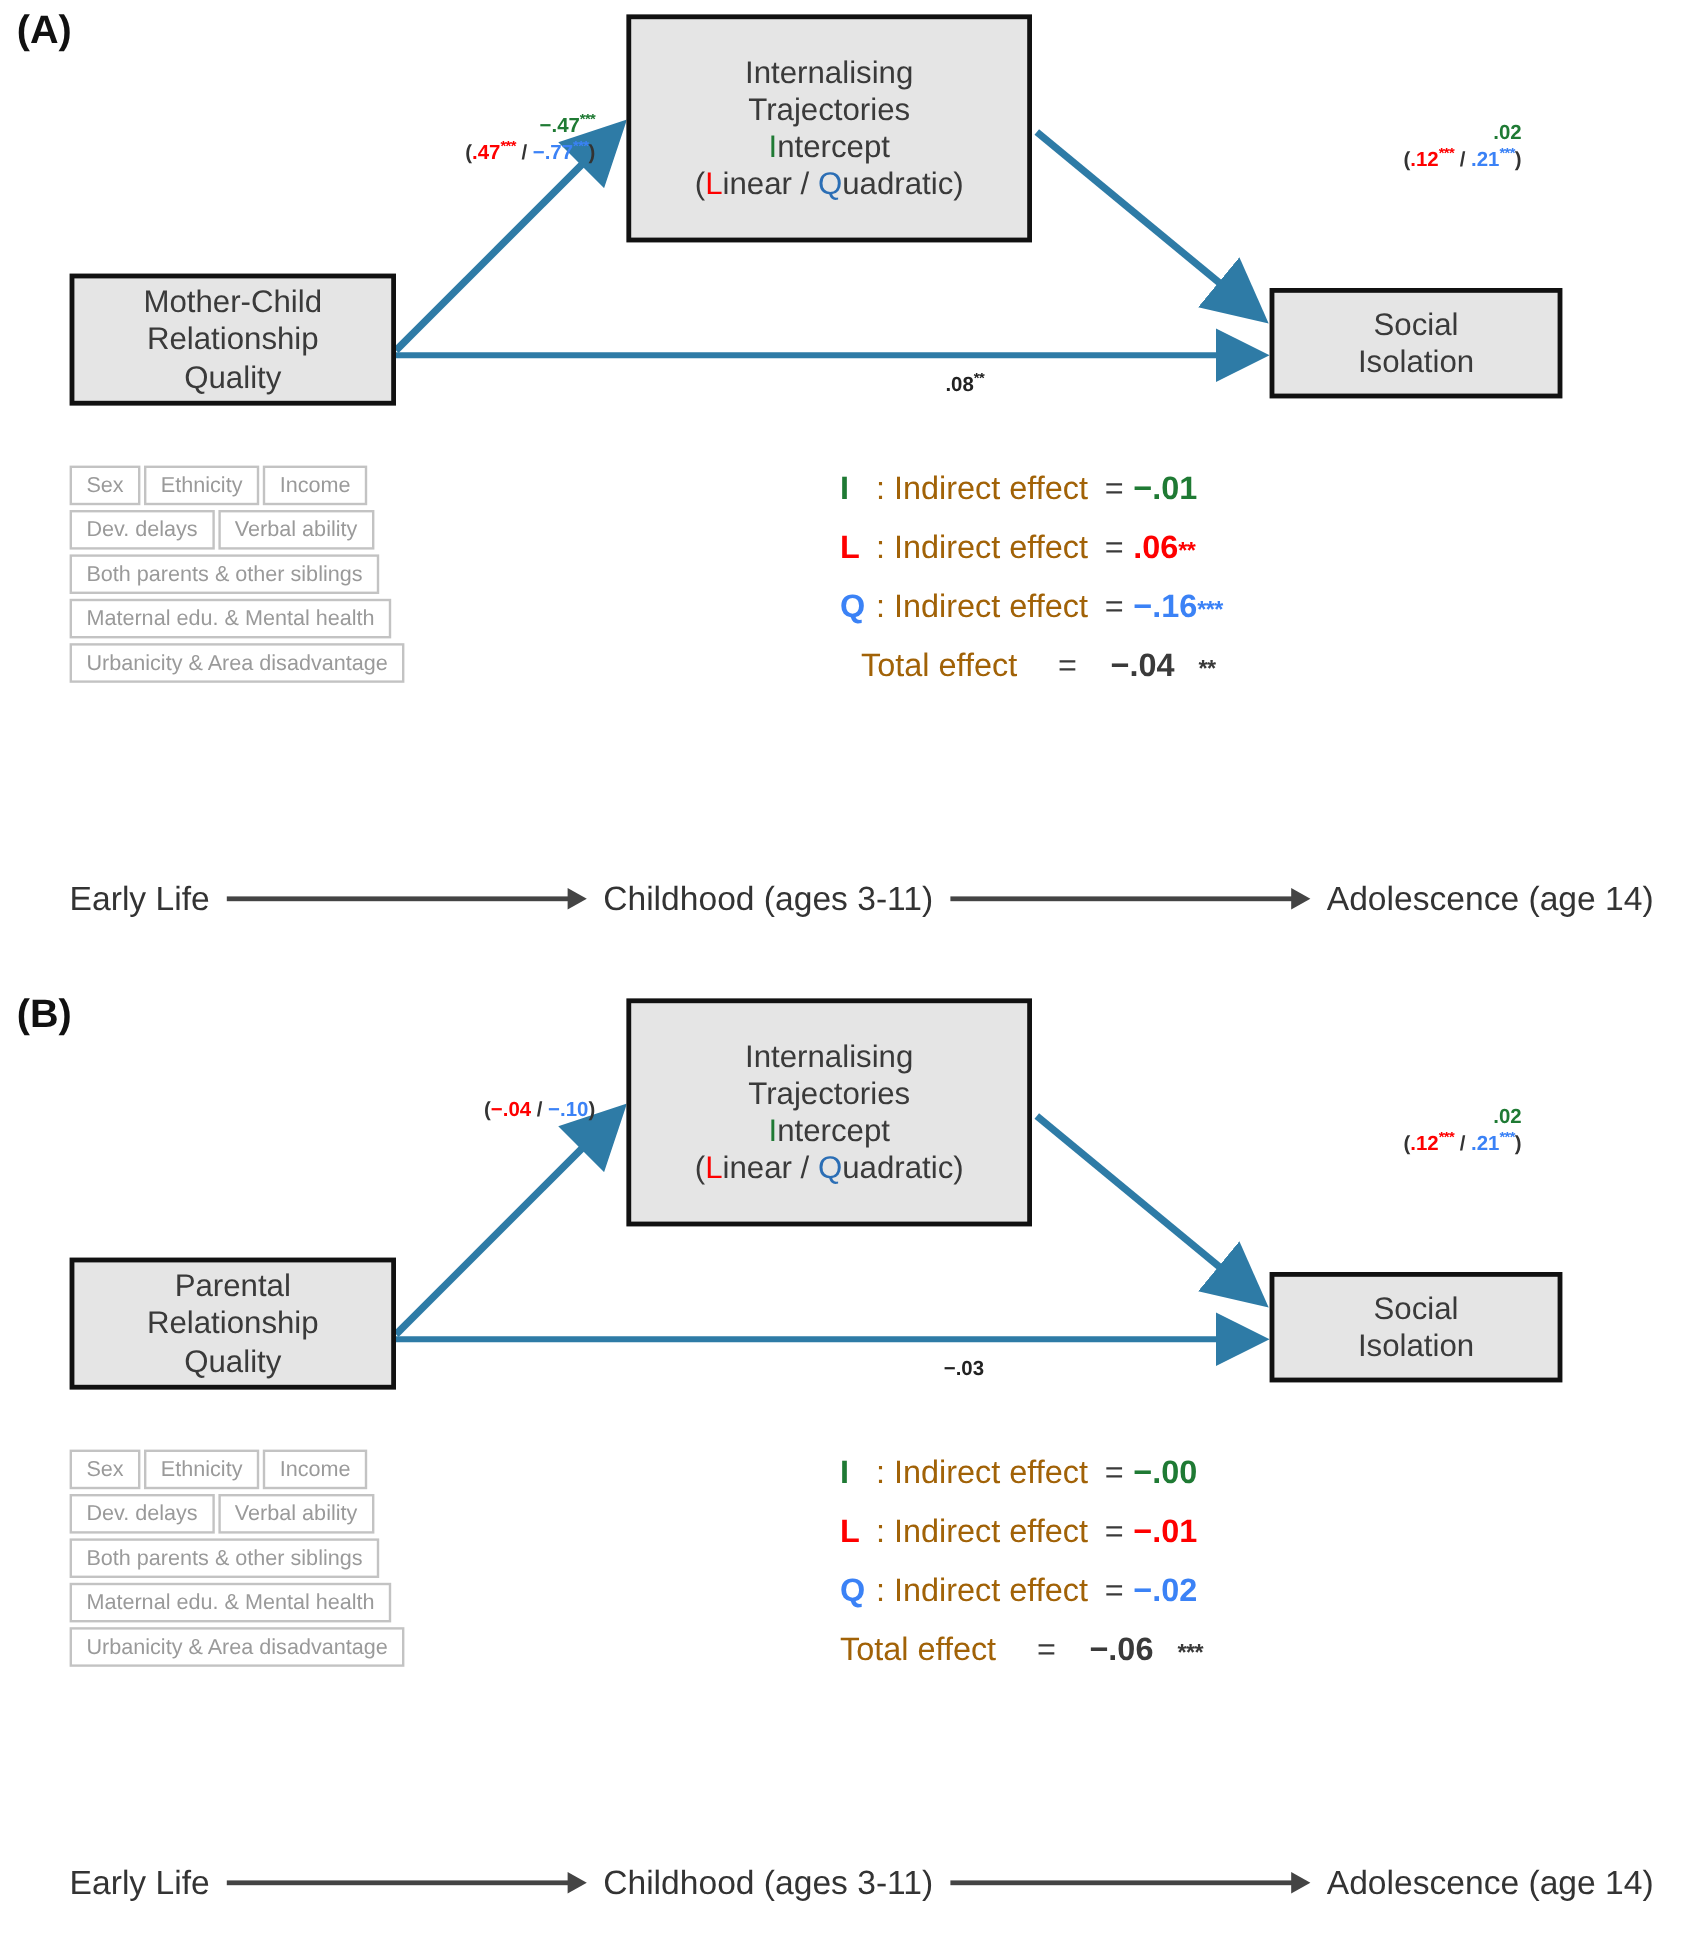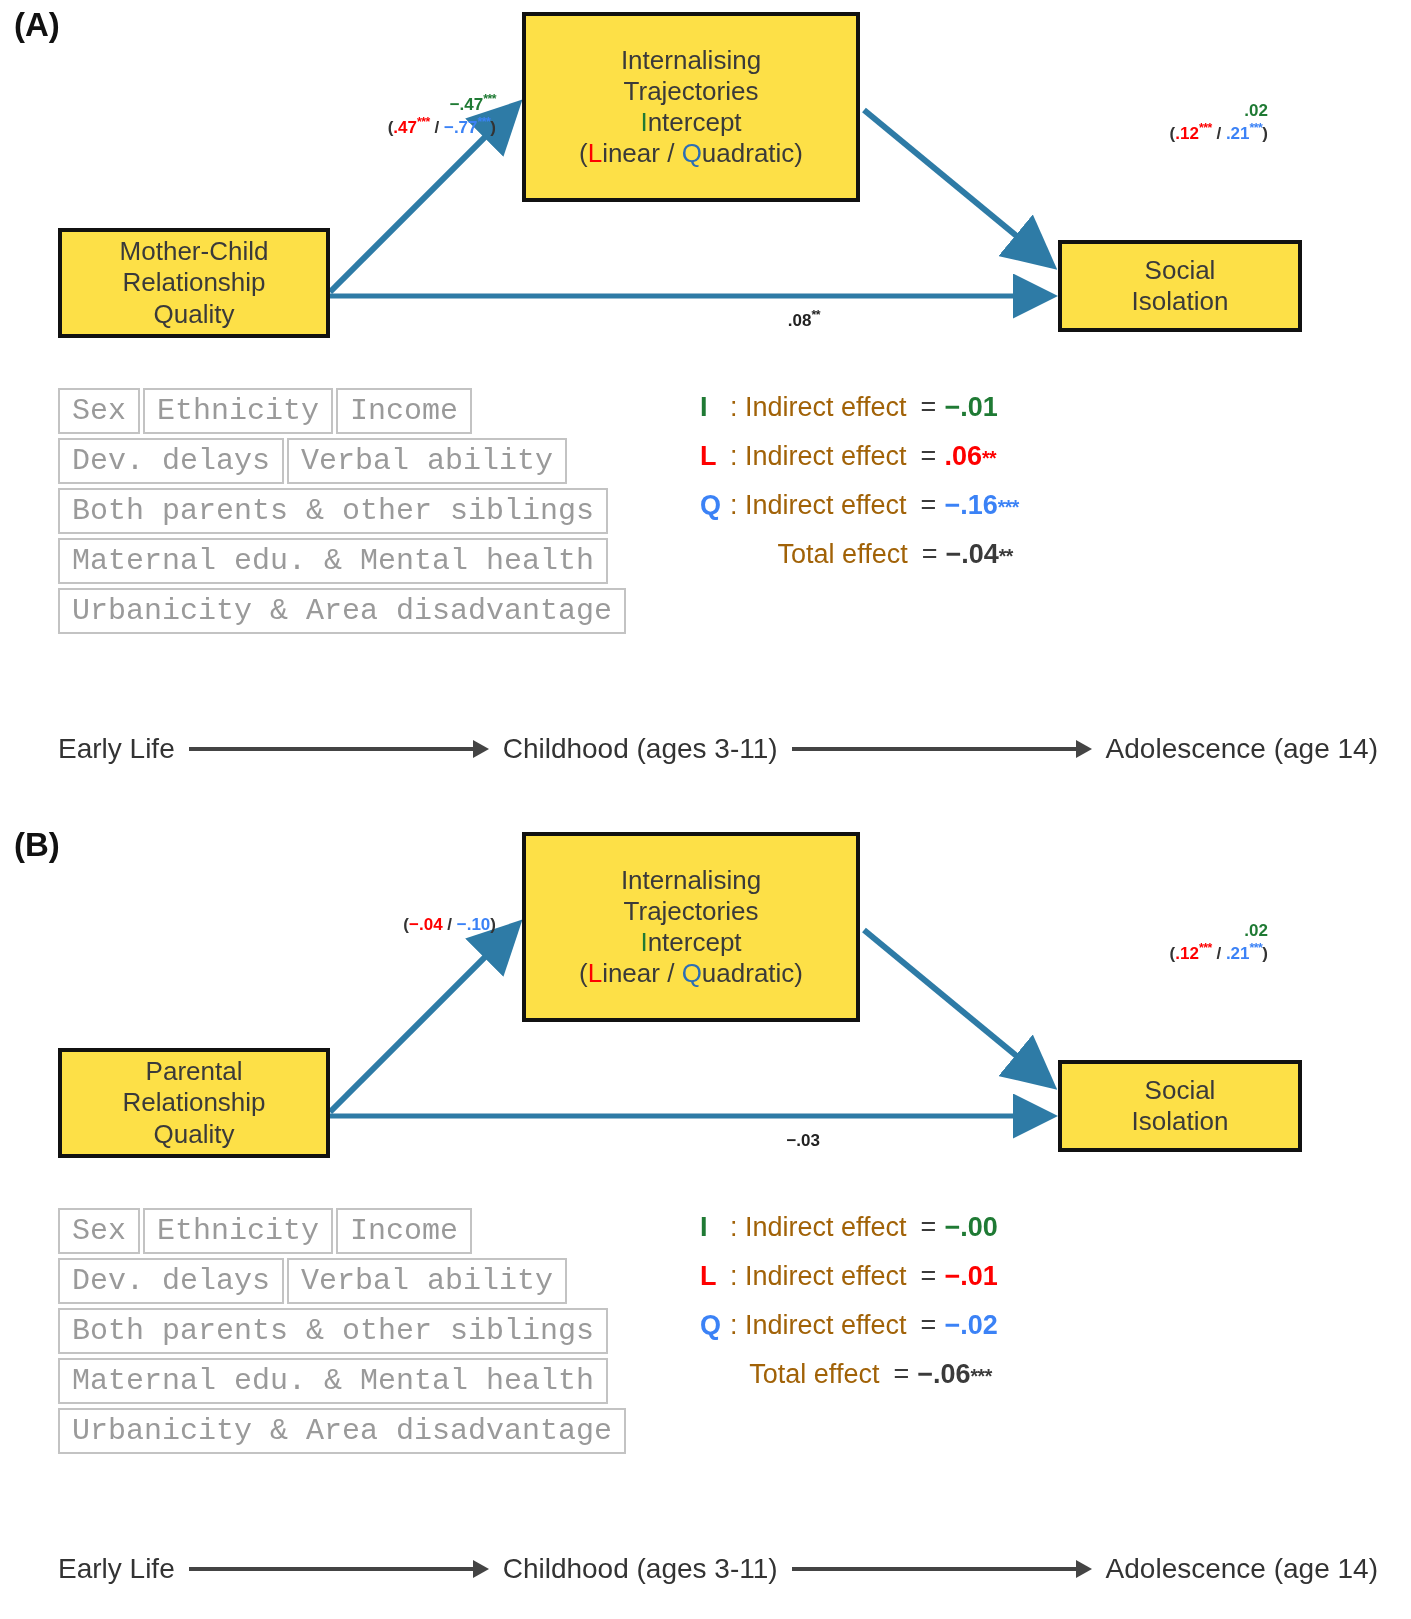--- a/index.html
+++ b/index.html
@@ -6,21 +6,21 @@
   body{width:1411px;height:1619px;position:relative;
        font-family:"Liberation Sans","DejaVu Sans",sans-serif;color:#333;}
   .panel{position:absolute;left:0;width:1411px;height:800px;}
   #panel-a{top:0;}
   #panel-b{top:820px;}
 
   .panel-label{position:absolute;left:14px;top:6px;font-size:33px;font-weight:bold;color:#111;}
 
   svg.wires{position:absolute;left:0;top:0;width:1411px;height:800px;overflow:visible;}
 
-  .node{position:absolute;border:4px solid #111;background:#fde047;box-sizing:border-box;
+  .node{position:absolute;border:4px solid #111;background:#e5e5e5;box-sizing:border-box;
         display:flex;flex-direction:column;align-items:center;justify-content:center;
         font-size:26px;line-height:1.2;font-weight:normal;color:#3a3a3a;text-align:center;}
   .node .ln{display:block;white-space:nowrap;}
 
   
   .n-pred{left:58px;top:228px;width:272px;height:110px;}
   .n-med {left:522px;top:12px;width:338px;height:190px;}
   .n-out {left:1058px;top:240px;width:244px;height:92px;}
 
   
@@ -33,31 +33,31 @@
   .g{color:#1f7a34;}
   .r{color:#fe0000;}
   .bl{color:#3b82f6;}
   .qbl{color:#2b6eb5;}
   .k{color:#333;}
   sup{font-size:.72em;vertical-align:super;letter-spacing:-.5px;}
 
   
   .covars{position:absolute;left:58px;top:388px;}
   .cov-row{display:flex;gap:3px;margin-bottom:4px;}
-  .cov{border:2px solid #c3c3c3;background:#fff;color:#9a9a9a;font-size:30px;
-       padding:4px 12px;box-sizing:border-box;white-space:nowrap;font-family:Liberation Mono, monospace;}
+  .cov{border:2px solid #c3c3c3;background:#fff;color:#9a9a9a;font-size:18px;
+       padding:4px 12px;box-sizing:border-box;white-space:nowrap;}
 
   
   .effects{position:absolute;left:700px;top:392px;font-size:27px;font-weight:bold;color:#3a3a3a;}
   .eff-row{display:flex;align-items:baseline;margin-bottom:18px;white-space:nowrap;}
   .eff-key{width:30px;text-align:left;font-weight:bold;}
   .eff-txt{font-weight:normal;color:#a16207;}
   .eff-eq{margin:0 8px 0 14px;font-weight:normal;}
   .eff-val{font-weight:bold;}
-  .eff-total{display:flex;justify-content:flex-end;white-space:nowrap;padding-right:6px;}
+  .eff-total{display:flex;justify-content:flex-end;white-space:nowrap;padding-right:6px;gap:20px;}
   .eff-total .eff-txt{font-weight:normal;}
 
   
   .timeline{position:absolute;left:58px;top:690px;width:1320px;display:flex;
             align-items:center;font-size:28px;color:#333;white-space:nowrap;margin-top:43px;}
   .tl-seg{flex:0 0 auto;}
   .tl-arrow{flex:1 1 auto;position:relative;height:20px;margin:0 14px;min-width:90px;}
   .tl-arrow:before{content:"";position:absolute;left:0;right:14px;top:8px;height:4px;background:#444;}
   .tl-arrow:after{content:"";position:absolute;right:0;top:1px;
                   border-top:9px solid transparent;border-bottom:9px solid transparent;

